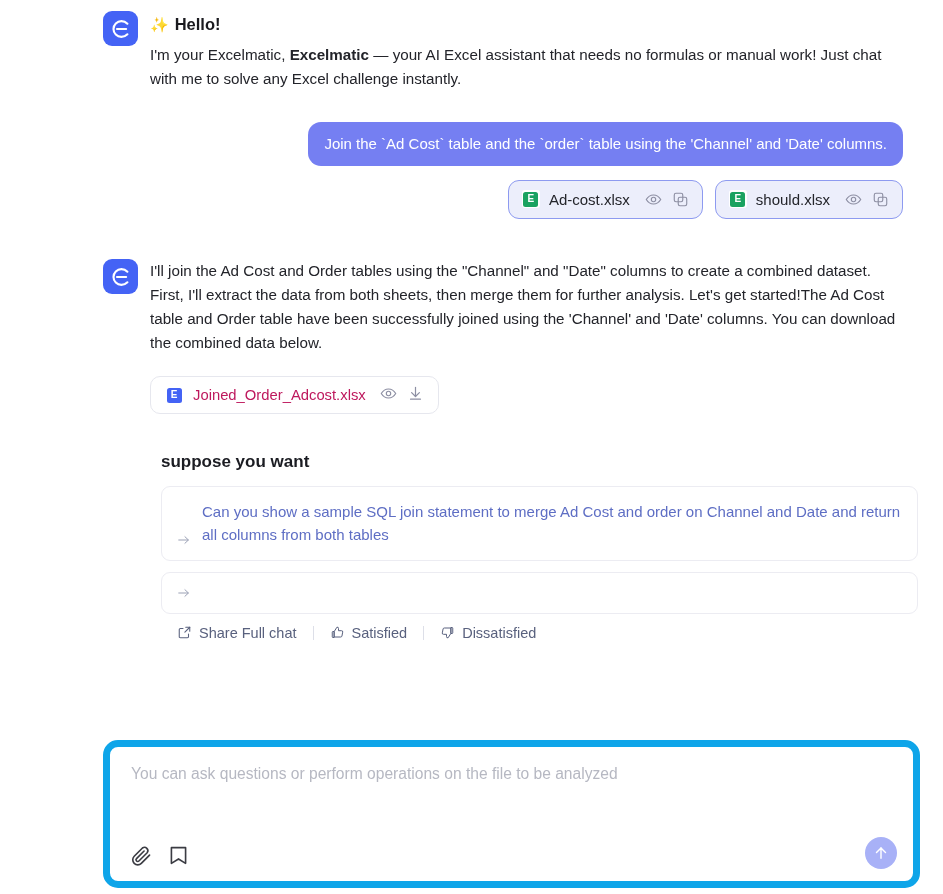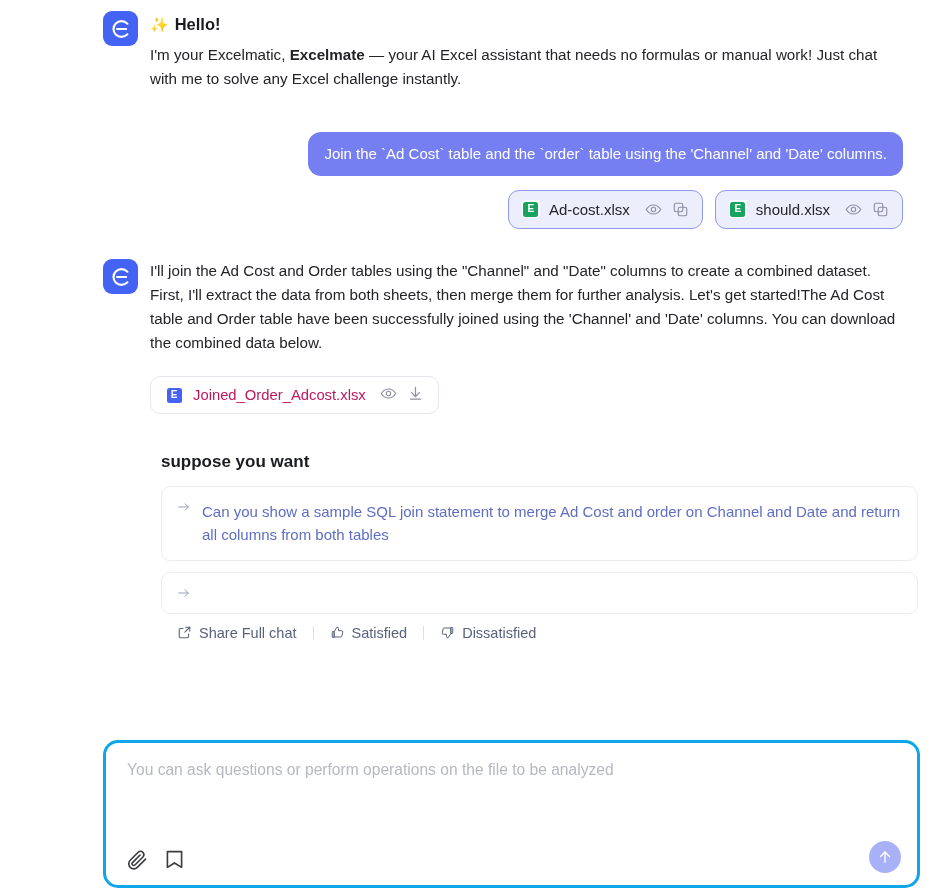--- a/index.html
+++ b/index.html
@@ -84,21 +84,21 @@
     height: 38px;
   }
   .dl-name { font-size: 14.8px; color: #be185d; white-space: nowrap; }
 
   
   .suppose-title {
     font-size: 17px; font-weight: bold; color: #1b1c22;
     margin: 0 0 14px 0;
   }
   .sugg-card {
-    display: flex; align-items: flex-start; gap: 11px;
+    display: flex; align-items: flex-end; gap: 11px;
     border: 1px solid #ececf2;
     border-radius: 9px;
     padding: 13px 16px 13px 15px;
     margin-bottom: 11px;
     background: #fff;
   }
   .sugg-arrow { flex: 0 0 14px; display: flex; align-items: center; }
   .sugg-text {
     font-size: 15px; color: #5e6ec4; line-height: 1.55;
   }
@@ -111,21 +111,21 @@
   .action-btn {
     display: flex; align-items: center; gap: 7px;
     font-size: 14.5px; color: #59617e;
   }
   .action-sep { width: 1px; height: 14px; background: #dddfe8; margin: 0 16px; }
 
   
   .composer {
     position: absolute; left: 103px; top: 740px;
     width: 817px; height: 148px;
-    border: 3px solid #0ea5e9; border-radius: 15px;
+    border: 7px solid #0ea5e9; border-radius: 15px;
     background: #fff;
   }
   .composer-placeholder {
     position: absolute; left: 21px; top: 18px;
     font-size: 15.6px; color: #b6b8c2;
   }
   .composer-tools {
     position: absolute; left: 20px; bottom: 14px;
     display: flex; align-items: center; gap: 14px;
   }
@@ -147,25 +147,25 @@
       <svg width="22" height="22" viewBox="0 0 24 24" aria-hidden="true">
         <path d="M19 6.2A9.3 9.3 0 0 0 12.4 3.4 8.6 8.6 0 0 0 12.4 20.6 9.3 9.3 0 0 0 19 17.8" fill="none" stroke="#ffffff" stroke-width="2.3" stroke-linecap="round"></path>
         <line x1="7.6" y1="12" x2="17.6" y2="12" stroke="#ffffff" stroke-width="2.3" stroke-linecap="round"></line>
       </svg>
     </div>
     <div class="msg-body">
       <div class="greet-title">
         <span class="sparkle">✨</span>
         <span>Hello!</span>
       </div>
-      <p class="greet-text"><span>I'm your Excelmatic, </span><b>Excelmate</b><span> — your AI Excel assistant that needs no formulas or manual work! Just chat with me to solve any Excel challenge instantly.</span></p>
-    </div>
-  </div>
-
-  <div class="user-block" style="position:absolute; right:40px; top:132px; width:700px;text-align:right;">
+      <p class="greet-text"><span>I'm your Excelmatic, </span><b>Excelmatic</b><span> — your AI Excel assistant that needs no formulas or manual work! Just chat with me to solve any Excel challenge instantly.</span></p>
+    </div>
+  </div>
+
+  <div class="user-block" style="position:absolute; right:40px; top:122px; width:700px;text-align:right;">
     <div class="user-bubble">Join the `Ad Cost` table and the `order` table using the 'Channel' and 'Date' columns.</div>
     <div class="chips-row">
 
       <div class="file-chip">
         <span class="xls-ico">
           <span class="sq">E</span>
         </span>
         <span class="chip-name">Ad-cost.xlsx</span>
         <span class="chip-actions">
           <span>

